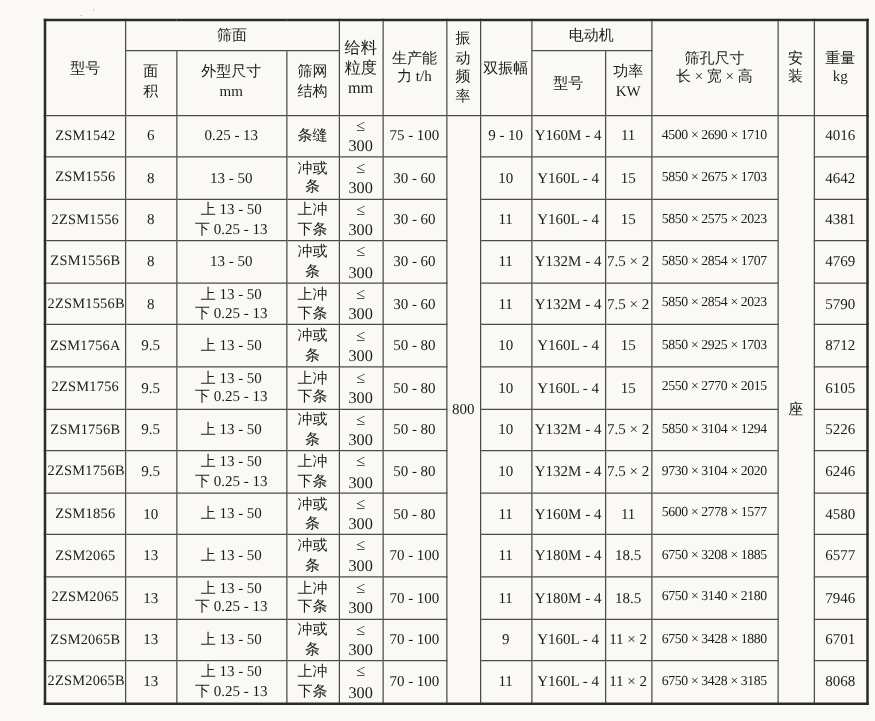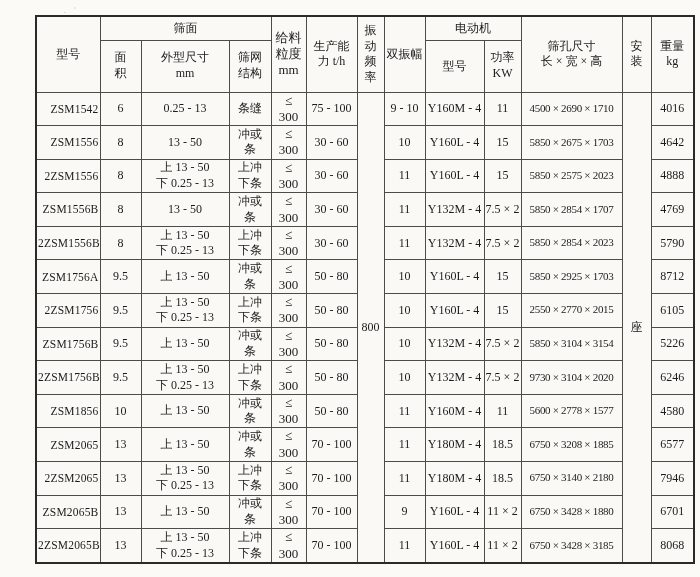--- a/index.html
+++ b/index.html
@@ -23,21 +23,21 @@
     padding:0 1px;
     text-align:center;vertical-align:middle;
     font-size:12px;font-weight:normal;
     line-height:1.25;
     overflow:hidden;
   }
   .hdr{font-size:12px;text-align:center;}
   .vtext{display:inline-block;width:1.15em;line-height:1.3;word-break:break-all;white-space:normal;}
   .dims{font-size:11px;white-space:nowrap;letter-spacing:-0.3px;}
   .num{font-size:12px;white-space:nowrap;}
-  .model{font-size:11.5px;letter-spacing:0.2px;white-space:nowrap;text-align:right;}
+  .model{font-size:11.5px;letter-spacing:0.2px;white-space:nowrap;}
   .two div{line-height:1.3;}
   .feed div{line-height:1.25;font-size:13px;}
   tr.h1{height:24px;}
   tr.h2{height:52px;}
 </style>
 </head>
 <body>
 
 <div class="speck">. ʾ</div>
 
@@ -166,21 +166,21 @@
           </td>
     <td class="feed">
             <div>≤</div>
             <div>300</div>
           </td>
     <td class="num">30 - 60</td>
     <td class="num">11</td>
     <td class="num">Y160L - 4</td>
     <td class="num">15</td>
     <td class="dims">5850 × 2575 × 2023</td>
-    <td class="num">4888</td>
+    <td class="num">4381</td>
   </tr>
 
   <tr>
     <td class="model">ZSM1556B</td>
     <td class="num">8</td>
     <td class="two">
             <div>13 - 50</div>
             <div></div>
           </td>
     <td class="two">
@@ -280,21 +280,21 @@
             <div>条</div>
           </td>
     <td class="feed">
             <div>≤</div>
             <div>300</div>
           </td>
     <td class="num">50 - 80</td>
     <td class="num">10</td>
     <td class="num">Y132M - 4</td>
     <td class="num">7.5 × 2</td>
-    <td class="dims">5850 × 3104 × 3154</td>
+    <td class="dims">5850 × 3104 × 1294</td>
     <td class="num">5226</td>
   </tr>
 
   <tr>
     <td class="model">2ZSM1756B</td>
     <td class="num">9.5</td>
     <td class="two">
             <div>上 13 - 50</div>
             <div>下 0.25 - 13</div>
           </td>

